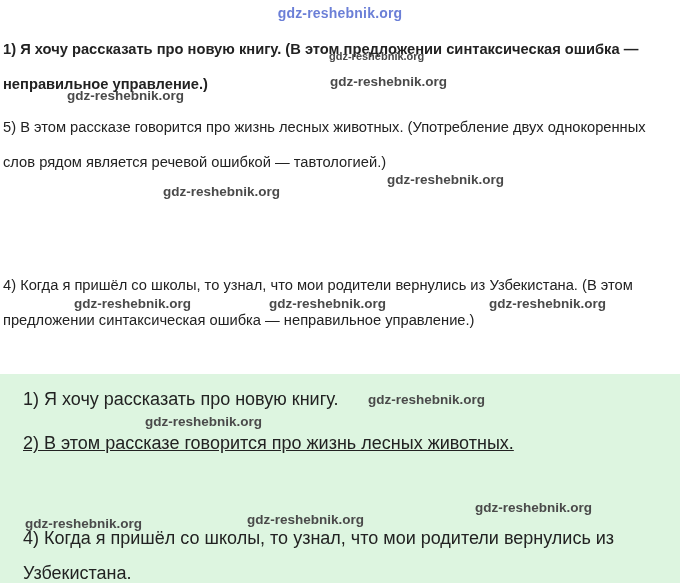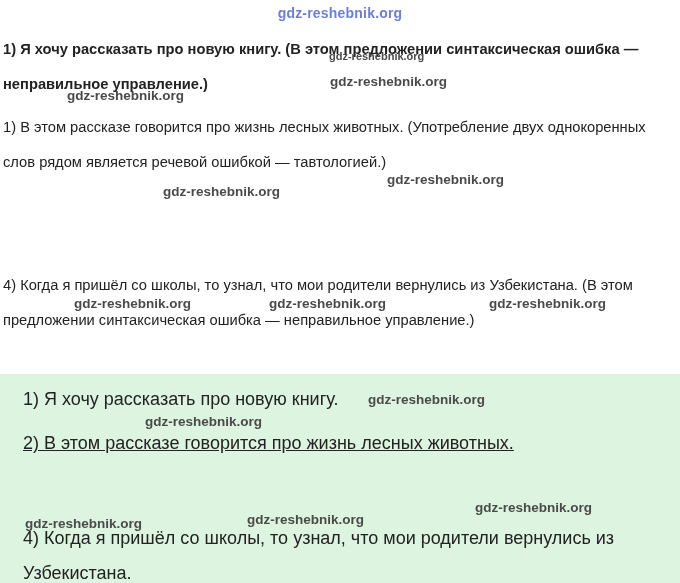--- a/index.html
+++ b/index.html
@@ -71,21 +71,21 @@
 </style>
 </head>
 <body>
 
 <div class="page">
 
   <div class="top-watermark">gdz-reshebnik.org</div>
 
   <div class="section-white">
     <div class="para" style="top: 6px; font-weight: bold;">1) Я хочу рассказать про новую книгу. (В этом предложении синтаксическая ошибка — неправильное управление.)</div>
-    <div class="para" style="top: 84px;">1) В этом рассказе говорится про жизнь лесных животных. (Употребление двух однокоренных слов рядом является речевой ошибкой — тавтологией.)</div>
+    <div class="para" style="top: 84px;">5) В этом рассказе говорится про жизнь лесных животных. (Употребление двух однокоренных слов рядом является речевой ошибкой — тавтологией.)</div>
     <div class="para" style="top: 242px;">4) Когда я пришёл со школы, то узнал, что мои родители вернулись из Узбекистана. (В этом предложении синтаксическая ошибка — неправильное управление.)</div>
   </div>
 
   <div class="section-green green">
     <div class="para" style="top: 8px;">1) Я хочу рассказать про новую книгу.</div>
     <div class="para" style="top: 52px; text-decoration: underline;">2) В этом рассказе говорится про жизнь лесных животных.</div>
     <div class="para" style="top: 147px;">4) Когда я пришёл со школы, то узнал, что мои родители вернулись из Узбекистана.</div>
   </div>
 
   <span class="wm" style="left:329px; top:50px; font-size:11px;">gdz-reshebnik.org</span>

